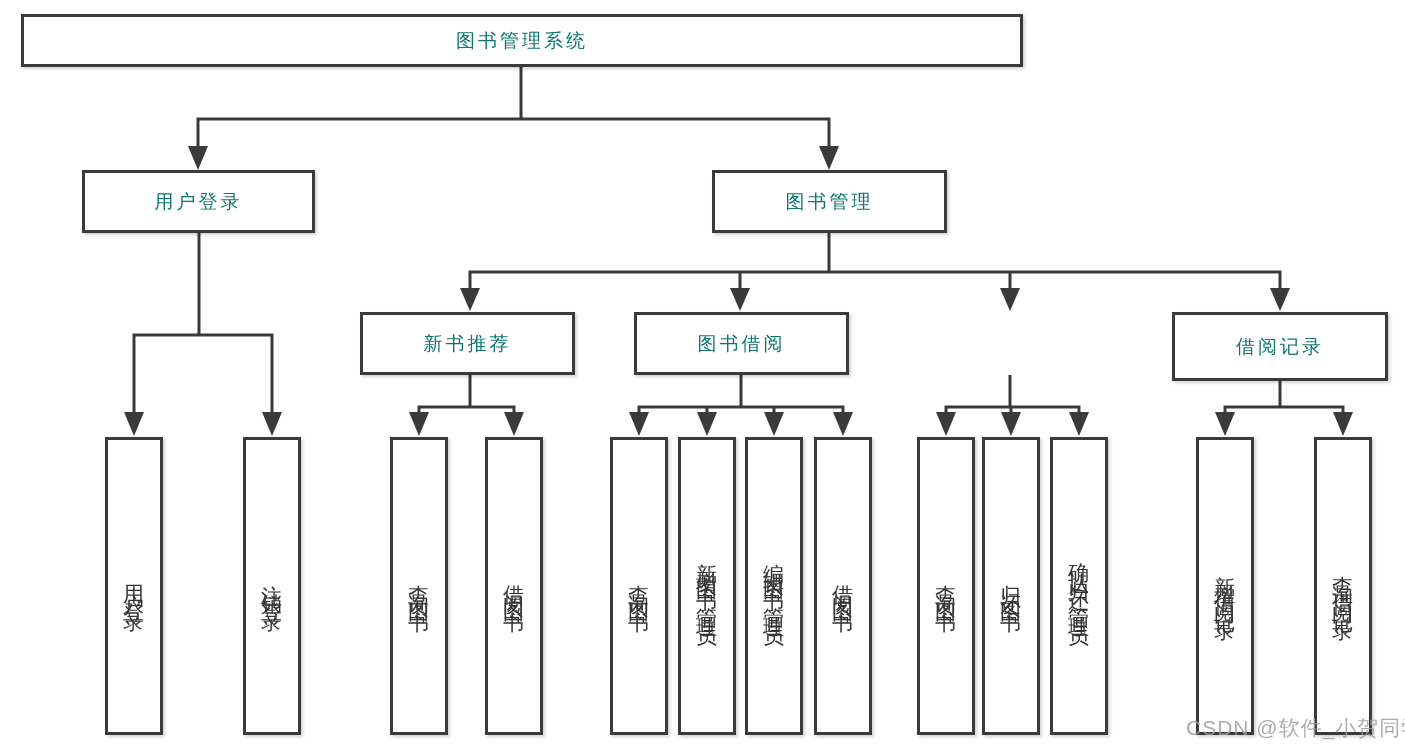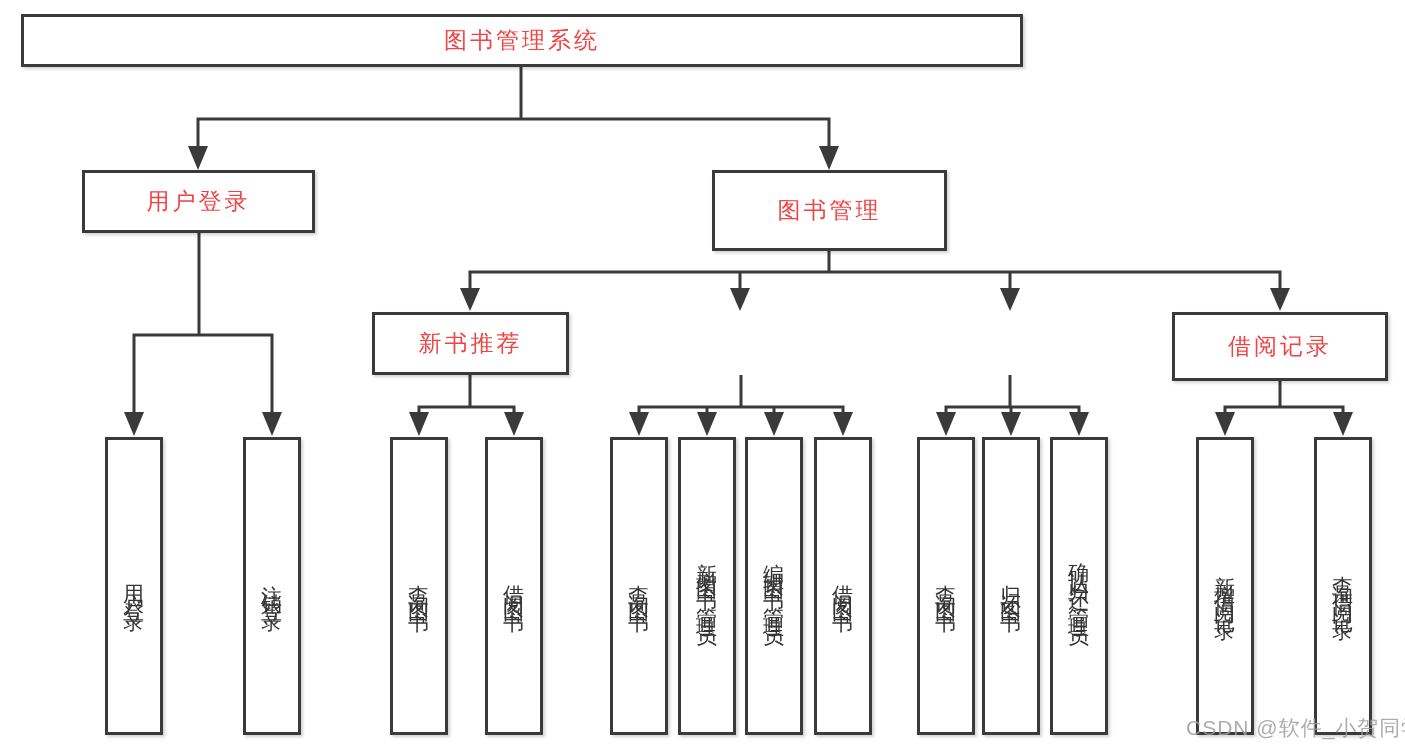--- a/index.html
+++ b/index.html
@@ -28,24 +28,24 @@
     box-sizing: border-box;
     background: #ffffff;
     border: 3px solid #3a3a3a;
     box-shadow: 2px 2px 3px rgba(0,0,0,0.18);
     display: flex;
     align-items: center;
     justify-content: center;
     color: #333333;
   }
   .node .h-label {
-    font-size: 23px;
+    font-size: 19px;
     letter-spacing: 3px;
     white-space: nowrap;
-    color: #ef4444;
+    color: #0f766e;
   }
   .leaf .v-label {
     writing-mode: vertical-rl;
     text-orientation: mixed;
     font-size: 21px;
     letter-spacing: 9px;
     line-height: 1;
     color: #333333;
   }
   .watermark {
@@ -107,26 +107,29 @@
     </g>
   </svg>
 
   <div class="node" style="left:21px; top:14px; width:1002px; height:53px;">
     <span class="h-label">图书管理系统</span>
   </div>
 
   <div class="node" style="left:82px; top:170px; width:233px; height:63px;">
     <span class="h-label">用户登录</span>
   </div>
-  <div class="node" style="left:712px; top:170px; width:235px; height:81px;">
+  <div class="node" style="left:712px; top:170px; width:235px; height:63px;">
     <span class="h-label">图书管理</span>
   </div>
 
-  <div class="node" style="left:372px; top:312px; width:197px; height:63px;">
+  <div class="node" style="left:360px; top:312px; width:215px; height:63px;">
     <span class="h-label">新书推荐</span>
+  </div>
+  <div class="node" style="left:634px; top:312px; width:215px; height:63px;">
+    <span class="h-label">图书借阅</span>
   </div>
   <div class="node" style="left:1172px; top:312px; width:216px; height:69px;">
     <span class="h-label">借阅记录</span>
   </div>
 
   <div class="node leaf" style="left:105px; top:437px; width:58px; height:298px;">
     <span class="v-label">用户登录</span>
   </div>
   <div class="node leaf" style="left:243px; top:437px; width:58px; height:298px;">
     <span class="v-label">注销登录</span>

